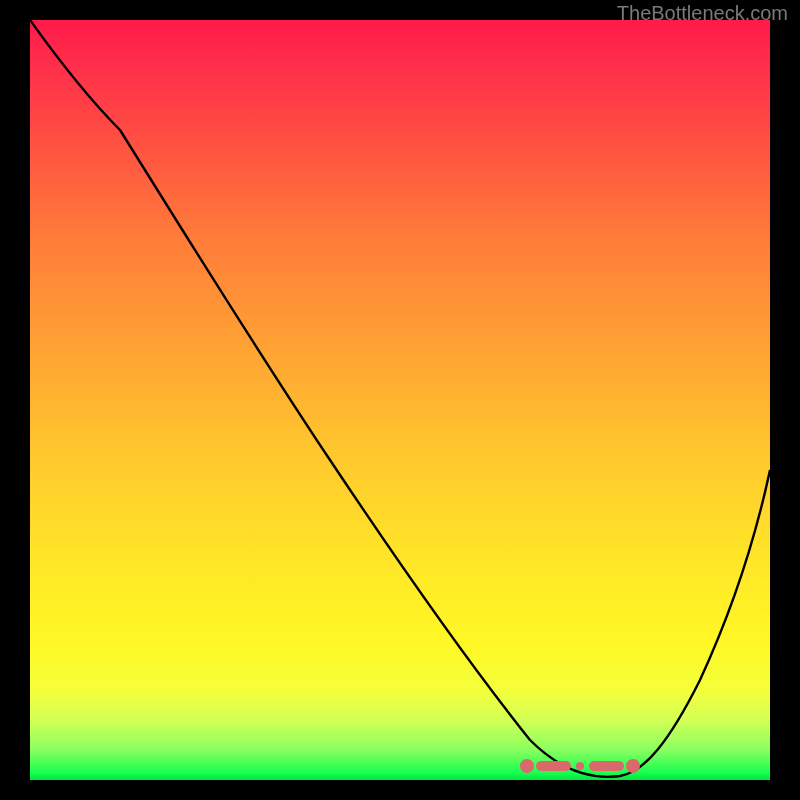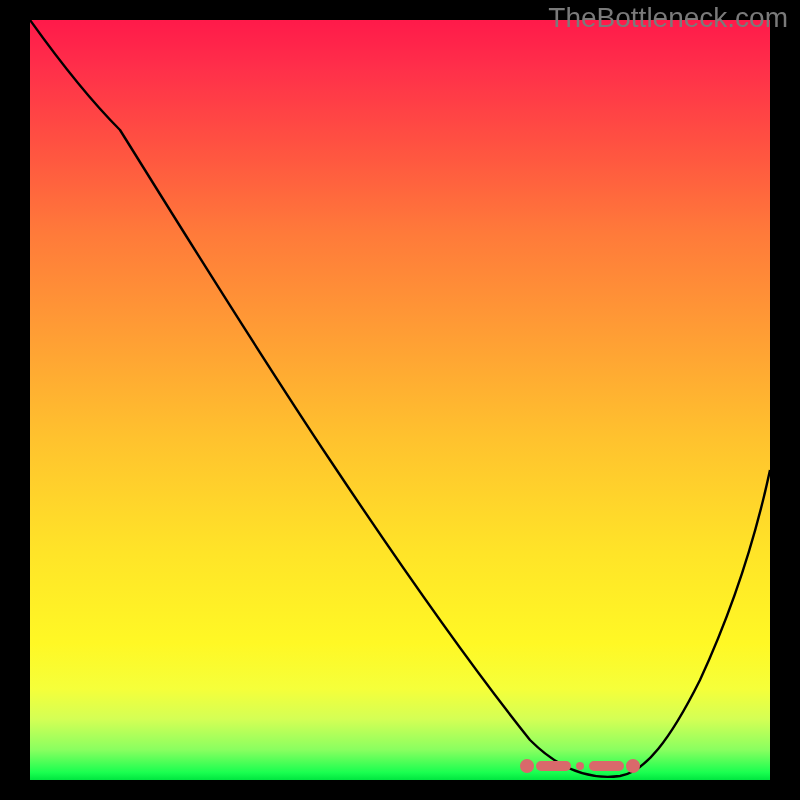--- a/index.html
+++ b/index.html
@@ -8,21 +8,21 @@
     height: 800px;
     background: #000;
     position: relative;
     font-family: Arial, sans-serif;
   }
   .attribution {
     position: absolute;
     top: 2px;
     right: 12px;
     color: #7a7a7a;
-    font-size: 28px;
+    font-size: 20px;
     font-weight: 500;
     z-index: 10;
   }
   .plot-area {
     position: absolute;
     left: 30px;
     top: 20px;
     width: 740px;
     height: 760px;
   }

